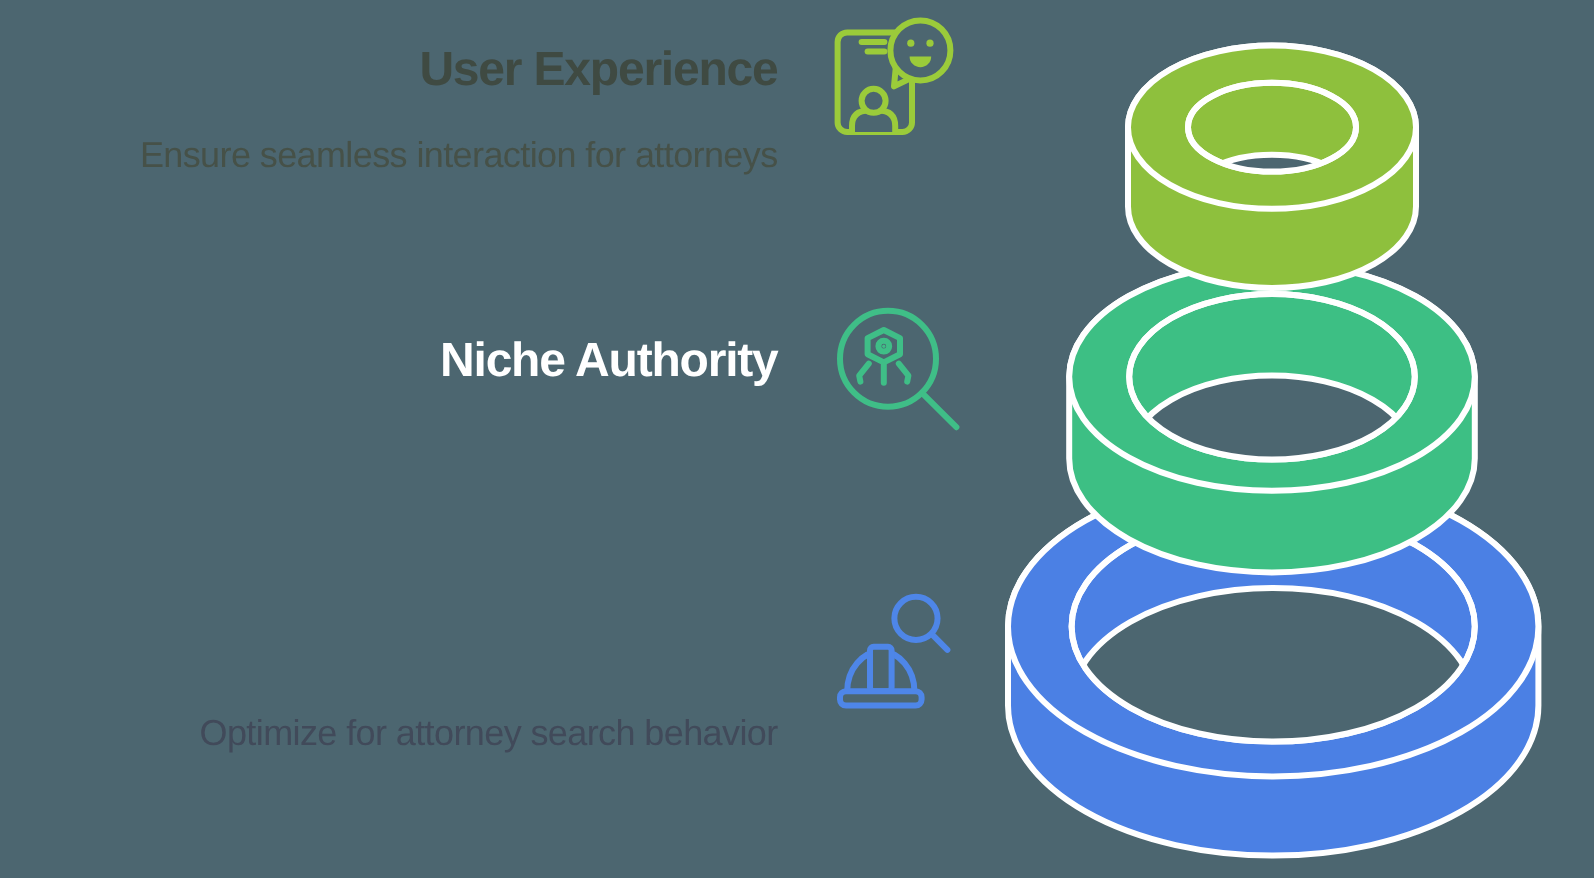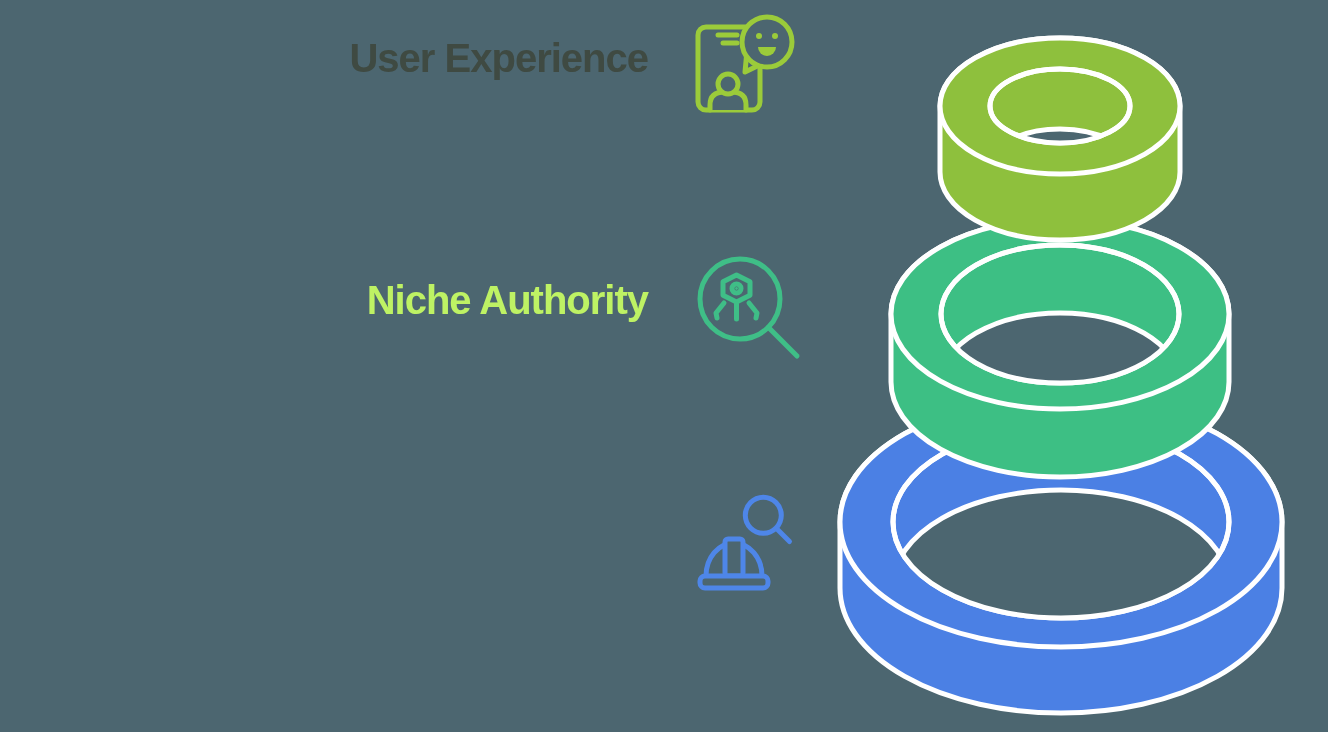--- a/index.html
+++ b/index.html
@@ -13,39 +13,41 @@
   .title{
     position:absolute;right:680px;white-space:nowrap;
     font-weight:700;font-size:40px;line-height:1.1;letter-spacing:-1px;
   }
   .subtitle{
     position:absolute;right:680px;white-space:nowrap;
     font-weight:400;font-size:30px;line-height:1.2;letter-spacing:-0.5px;
   }
   .s1-title{top:36px;color:#3F4A42;}
   .s1-sub{top:112px;color:#465148;}
-  .s2-title{top:278px;color:#bef264;}
+  .s2-title{top:278px;color:#ffffff;}
   .s2-sub{top:354px;color:#465148;}
   .s3-title{top:518px;color:#3A4455;}
   .s3-sub{top:594px;color:#414A5A;}
   .icon{position:absolute;overflow:visible;}
   .icon-1{left:688px;top:12px;}
   .icon-2{left:688px;top:250px;}
   .icon-3{left:688px;top:482px;}
   .rings{position:absolute;left:0;top:0;}
 </style>
 </head>
 <body>
 
 <div class="stage">
 
   <div class="title s1-title">User Experience</div>
+  <div class="subtitle s1-sub">Ensure seamless interaction for attorneys</div>
 
   <div class="title s2-title">Niche Authority</div>
 
+  <div class="subtitle s3-sub">Optimize for attorney search behavior</div>
 
   <svg class="icon icon-1" width="115" height="108" viewBox="0 0 115 108">
     <g fill="none" stroke="#9BCB3A" stroke-width="5" stroke-linecap="round" stroke-linejoin="round">
       <rect x="10" y="15" width="62" height="83" rx="8"></rect>
       <line x1="30" y1="23" x2="49" y2="23"></line>
       <line x1="35" y1="31" x2="49" y2="31"></line>
       <path d="M 22,98 L 22,93 Q 22,80 36,80 L 44,80 Q 58,80 58,93 L 58,98" fill="#4C6670"></path>
       <circle cx="40" cy="72" r="10" fill="#4C6670"></circle>
       <path d="M 58.5,44 L 57,60 L 70.4,53.5 Z" fill="#4C6670"></path>
       <circle cx="79" cy="30" r="25" fill="#4C6670"></circle>

